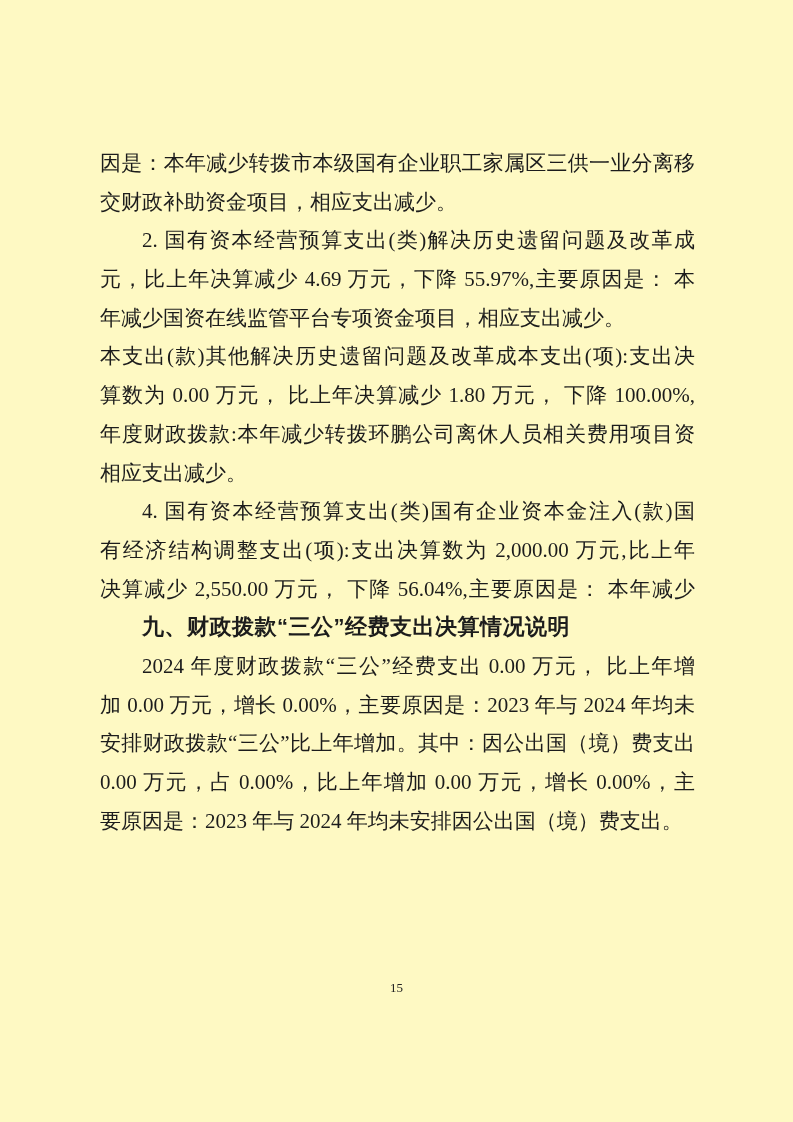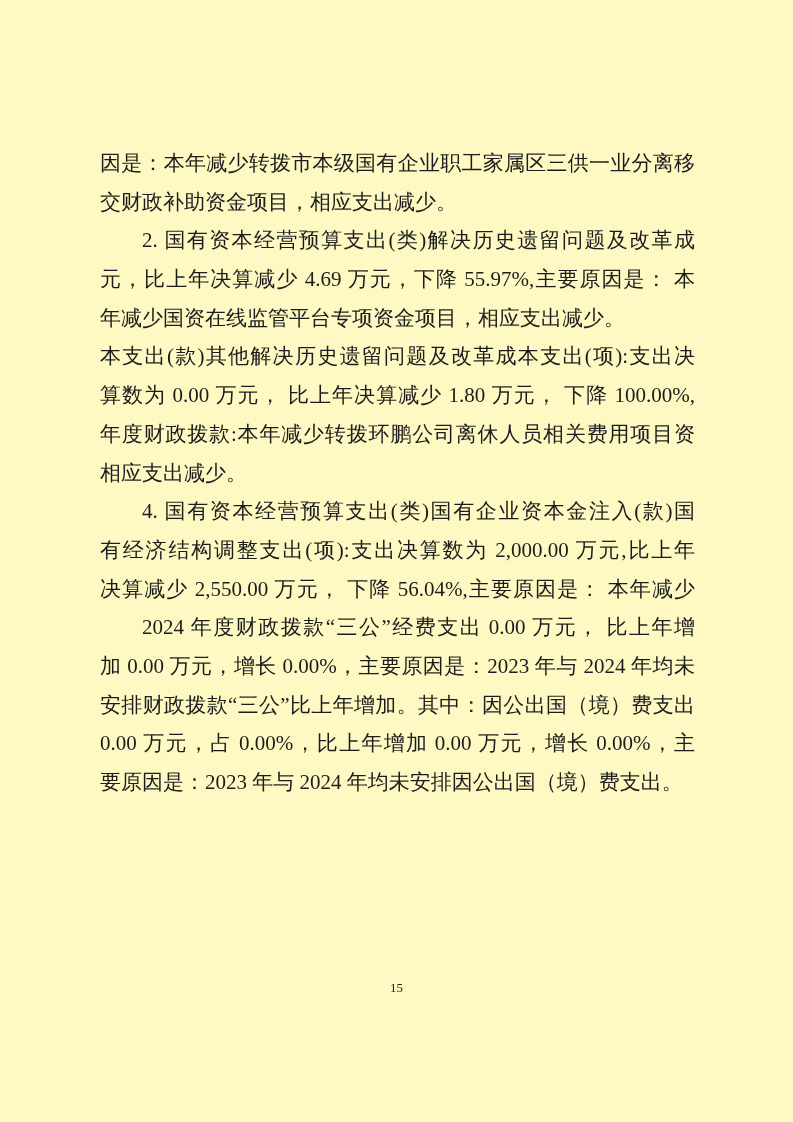--- a/index.html
+++ b/index.html
@@ -66,20 +66,21 @@
       <div class="line indent justify">2. 国有资本经营预算支出(类)解决历史遗留问题及改革成</div>
       <div class="line justify">元，比上年决算减少 4.69 万元，下降 55.97%,主要原因是： 本</div>
       <div class="line">年减少国资在线监管平台专项资金项目，相应支出减少。</div>
       <div class="line justify">本支出(款)其他解决历史遗留问题及改革成本支出(项):支出决</div>
       <div class="line justify">算数为 0.00 万元， 比上年决算减少 1.80 万元， 下降 100.00%,</div>
       <div class="line justify">年度财政拨款:本年减少转拨环鹏公司离休人员相关费用项目资金，</div>
       <div class="line">相应支出减少。</div>
       <div class="line indent justify">4. 国有资本经营预算支出(类)国有企业资本金注入(款)国</div>
       <div class="line justify">有经济结构调整支出(项):支出决算数为 2,000.00 万元,比上年</div>
       <div class="line justify">决算减少 2,550.00 万元， 下降 56.04%,主要原因是： 本年减少</div>
+      <div class="line heading indent">九、财政拨款“三公”经费支出决算情况说明</div>
       <div class="line indent justify">2024 年度财政拨款“三公”经费支出 0.00 万元， 比上年增</div>
       <div class="line justify">加 0.00 万元，增长 0.00%，主要原因是：2023 年与 2024 年均未</div>
       <div class="line justify">安排财政拨款“三公”比上年增加。其中：因公出国（境）费支出</div>
       <div class="line justify">0.00 万元，占 0.00%，比上年增加 0.00 万元，增长 0.00%，主</div>
       <div class="line">要原因是：2023 年与 2024 年均未安排因公出国（境）费支出。</div>
     </div>
   <div class="page-number">15</div>
 </div>
 
 </body></html>

